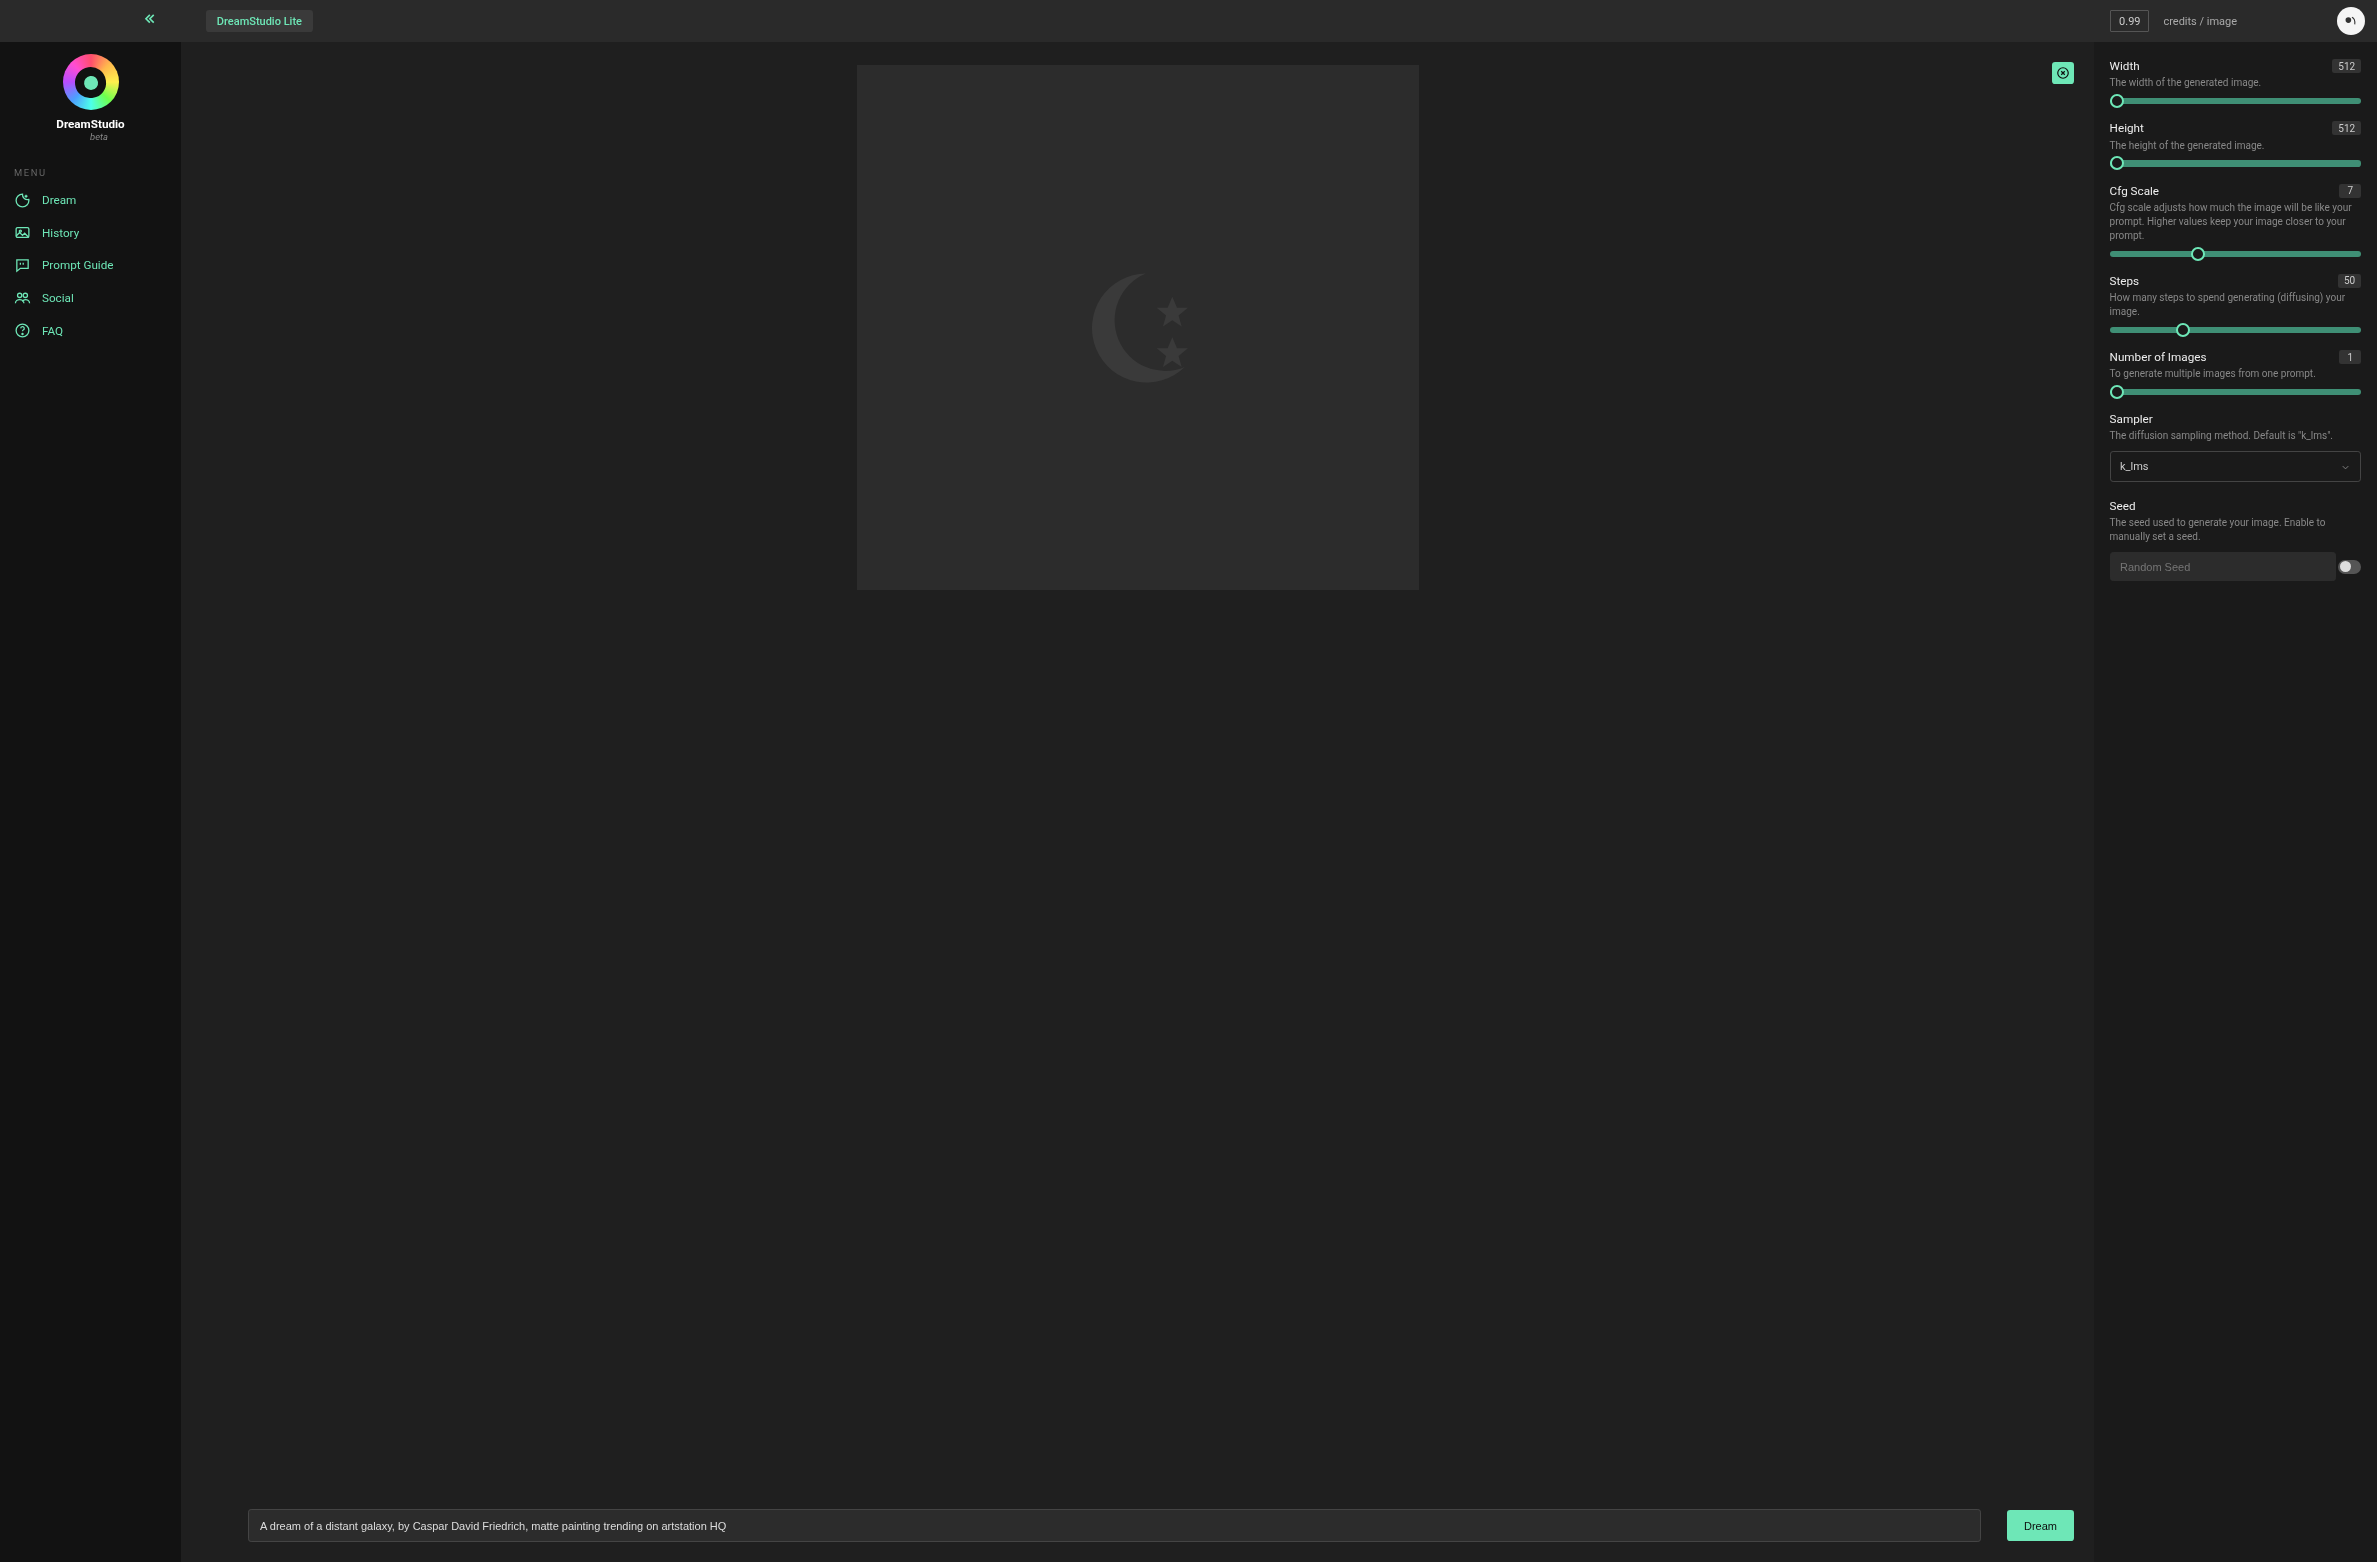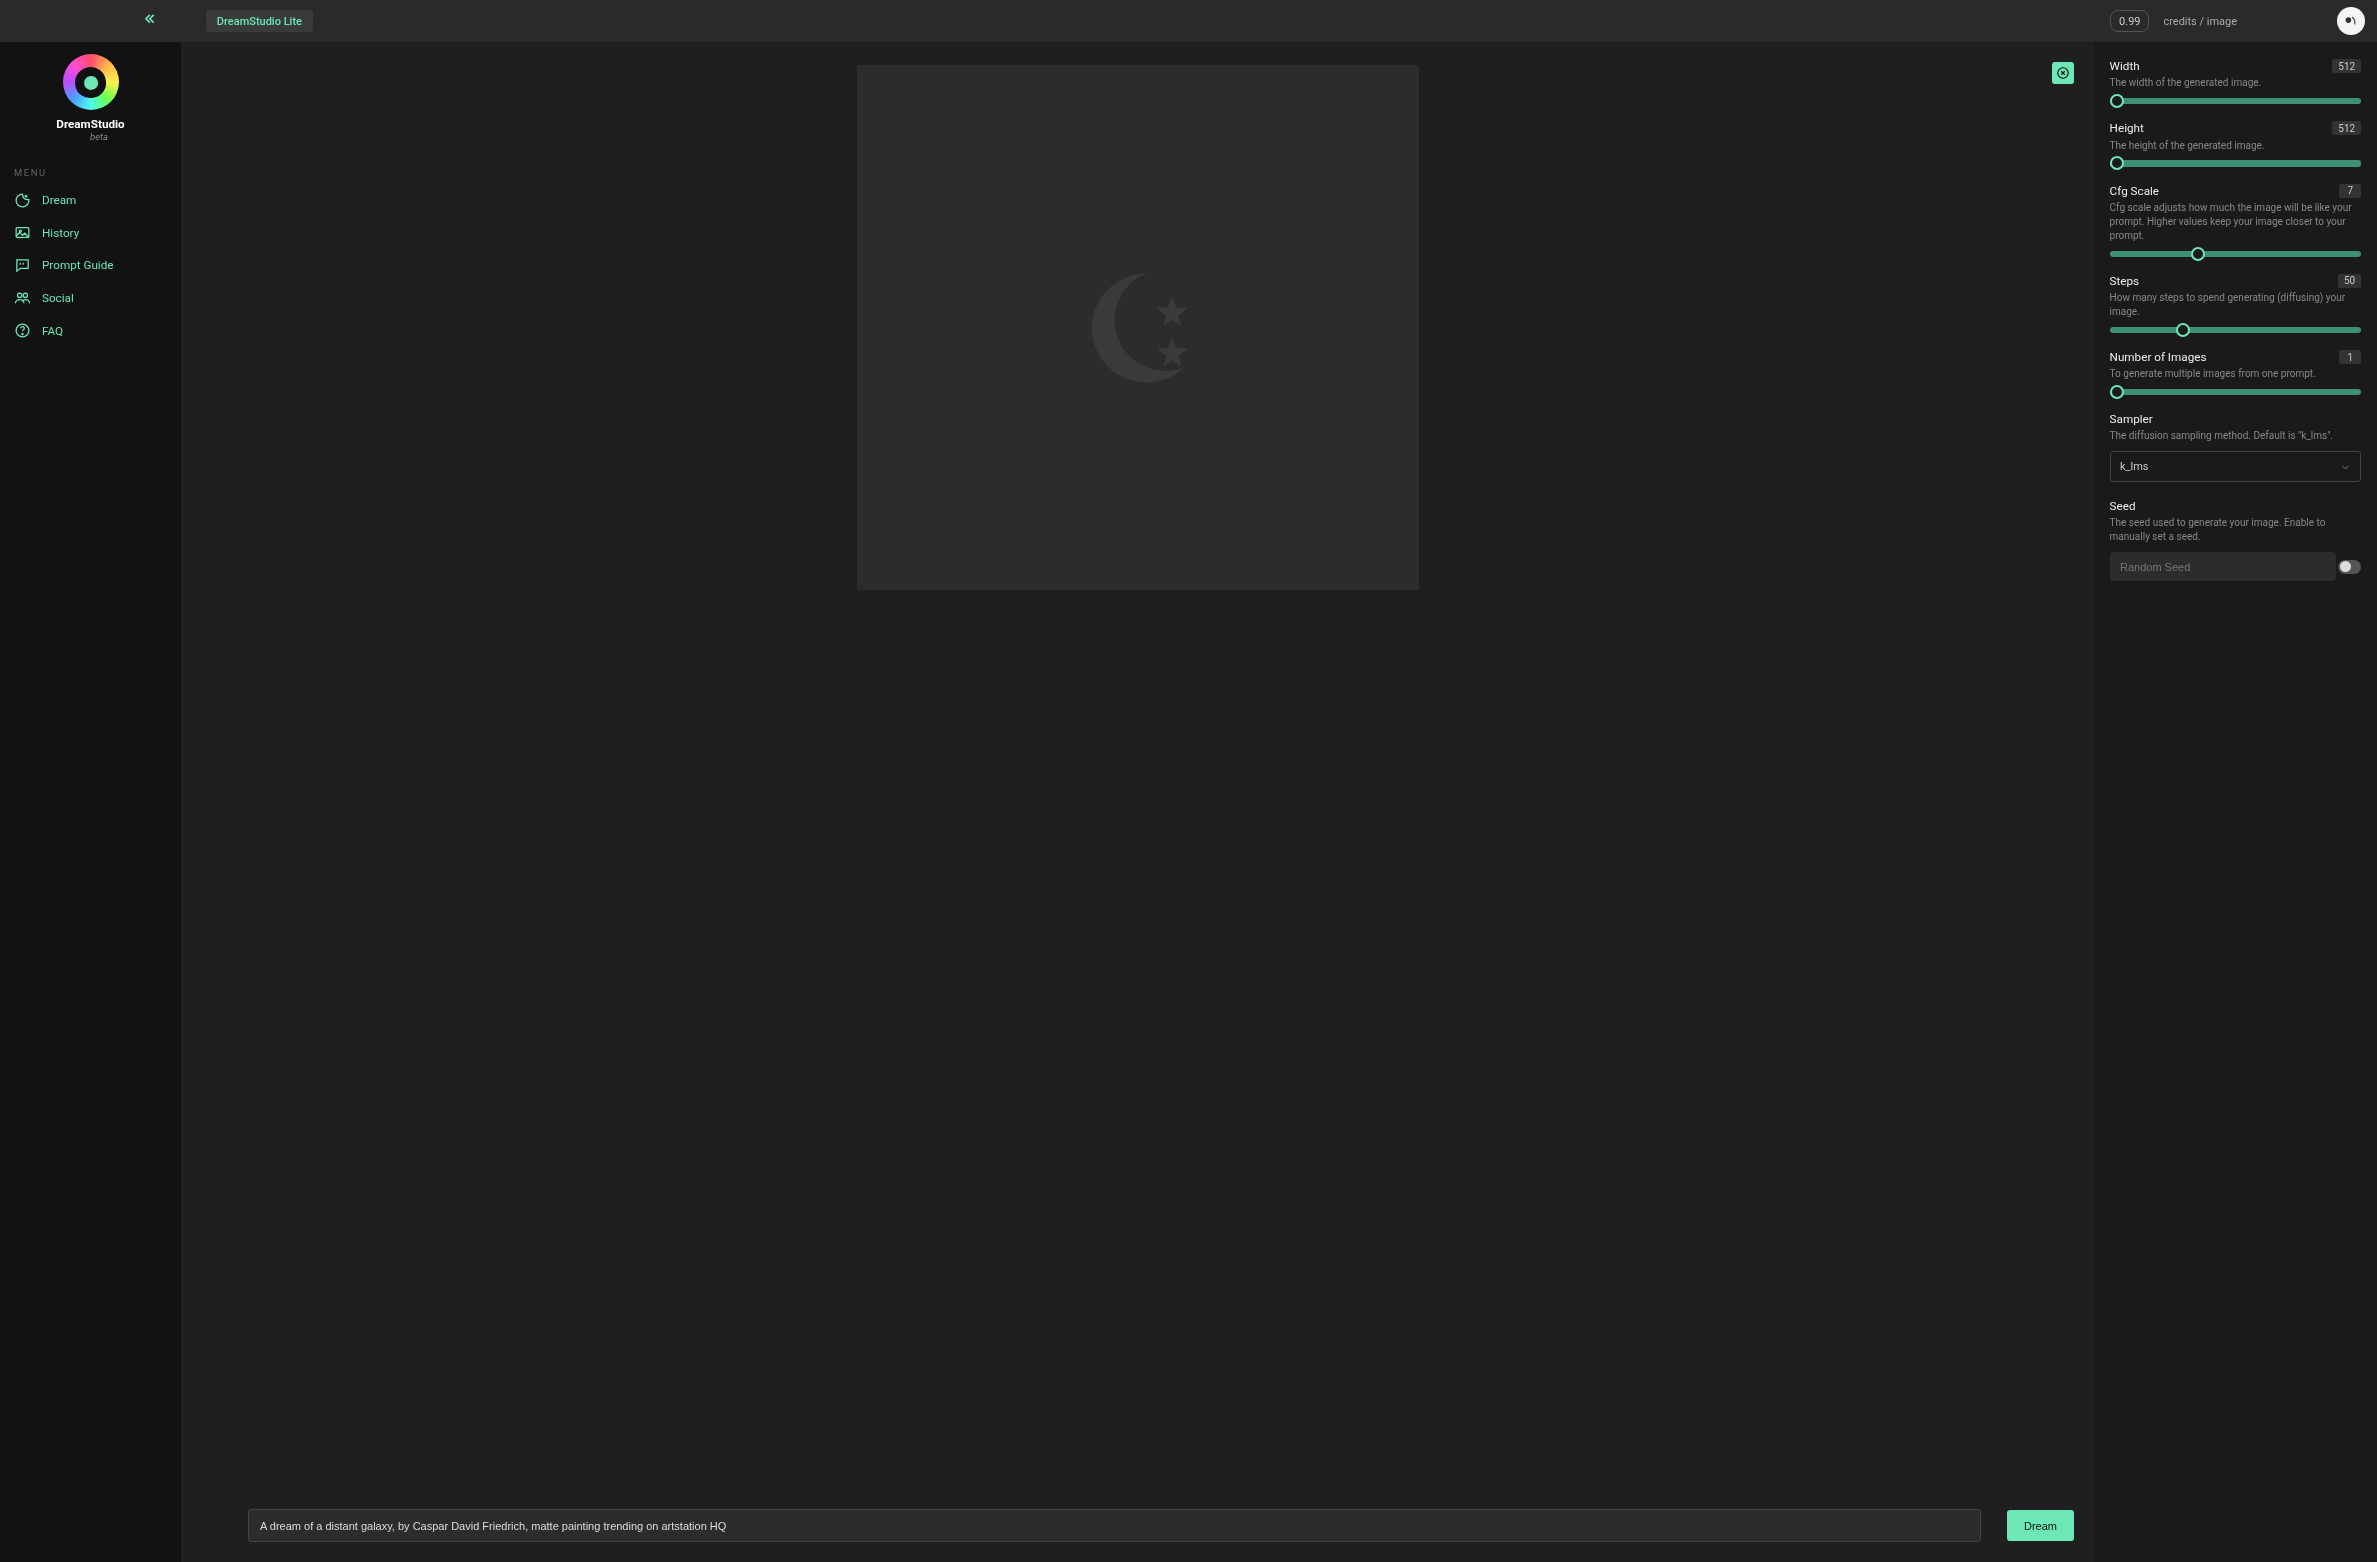--- a/index.html
+++ b/index.html
@@ -34,21 +34,21 @@
     border-radius: 3.1px;
     font-size: 11px;
     font-weight: 500;
     margin-left: 31px;
     text-align: center;
   }
   .topbar-spacer { flex: 1; }
   .credits-box {
     border: 0.8px solid #555;
     padding: 3.1px 7.8px;
-    border-radius: 8px;
+    border-radius: 1px;
     font-size: 11px;
     color: #ccc;
   }
   .credits-label { color: #aaa; font-size: 11px; margin-left: 4.7px; margin-right: 90px; }
   .avatar {
     width: 28px; height: 28px; border-radius: 50%;
     background: #f5f5f5;
     display:flex; align-items:center; justify-content:center;
   }
   .avatar svg { width:17px; height:17px; }

